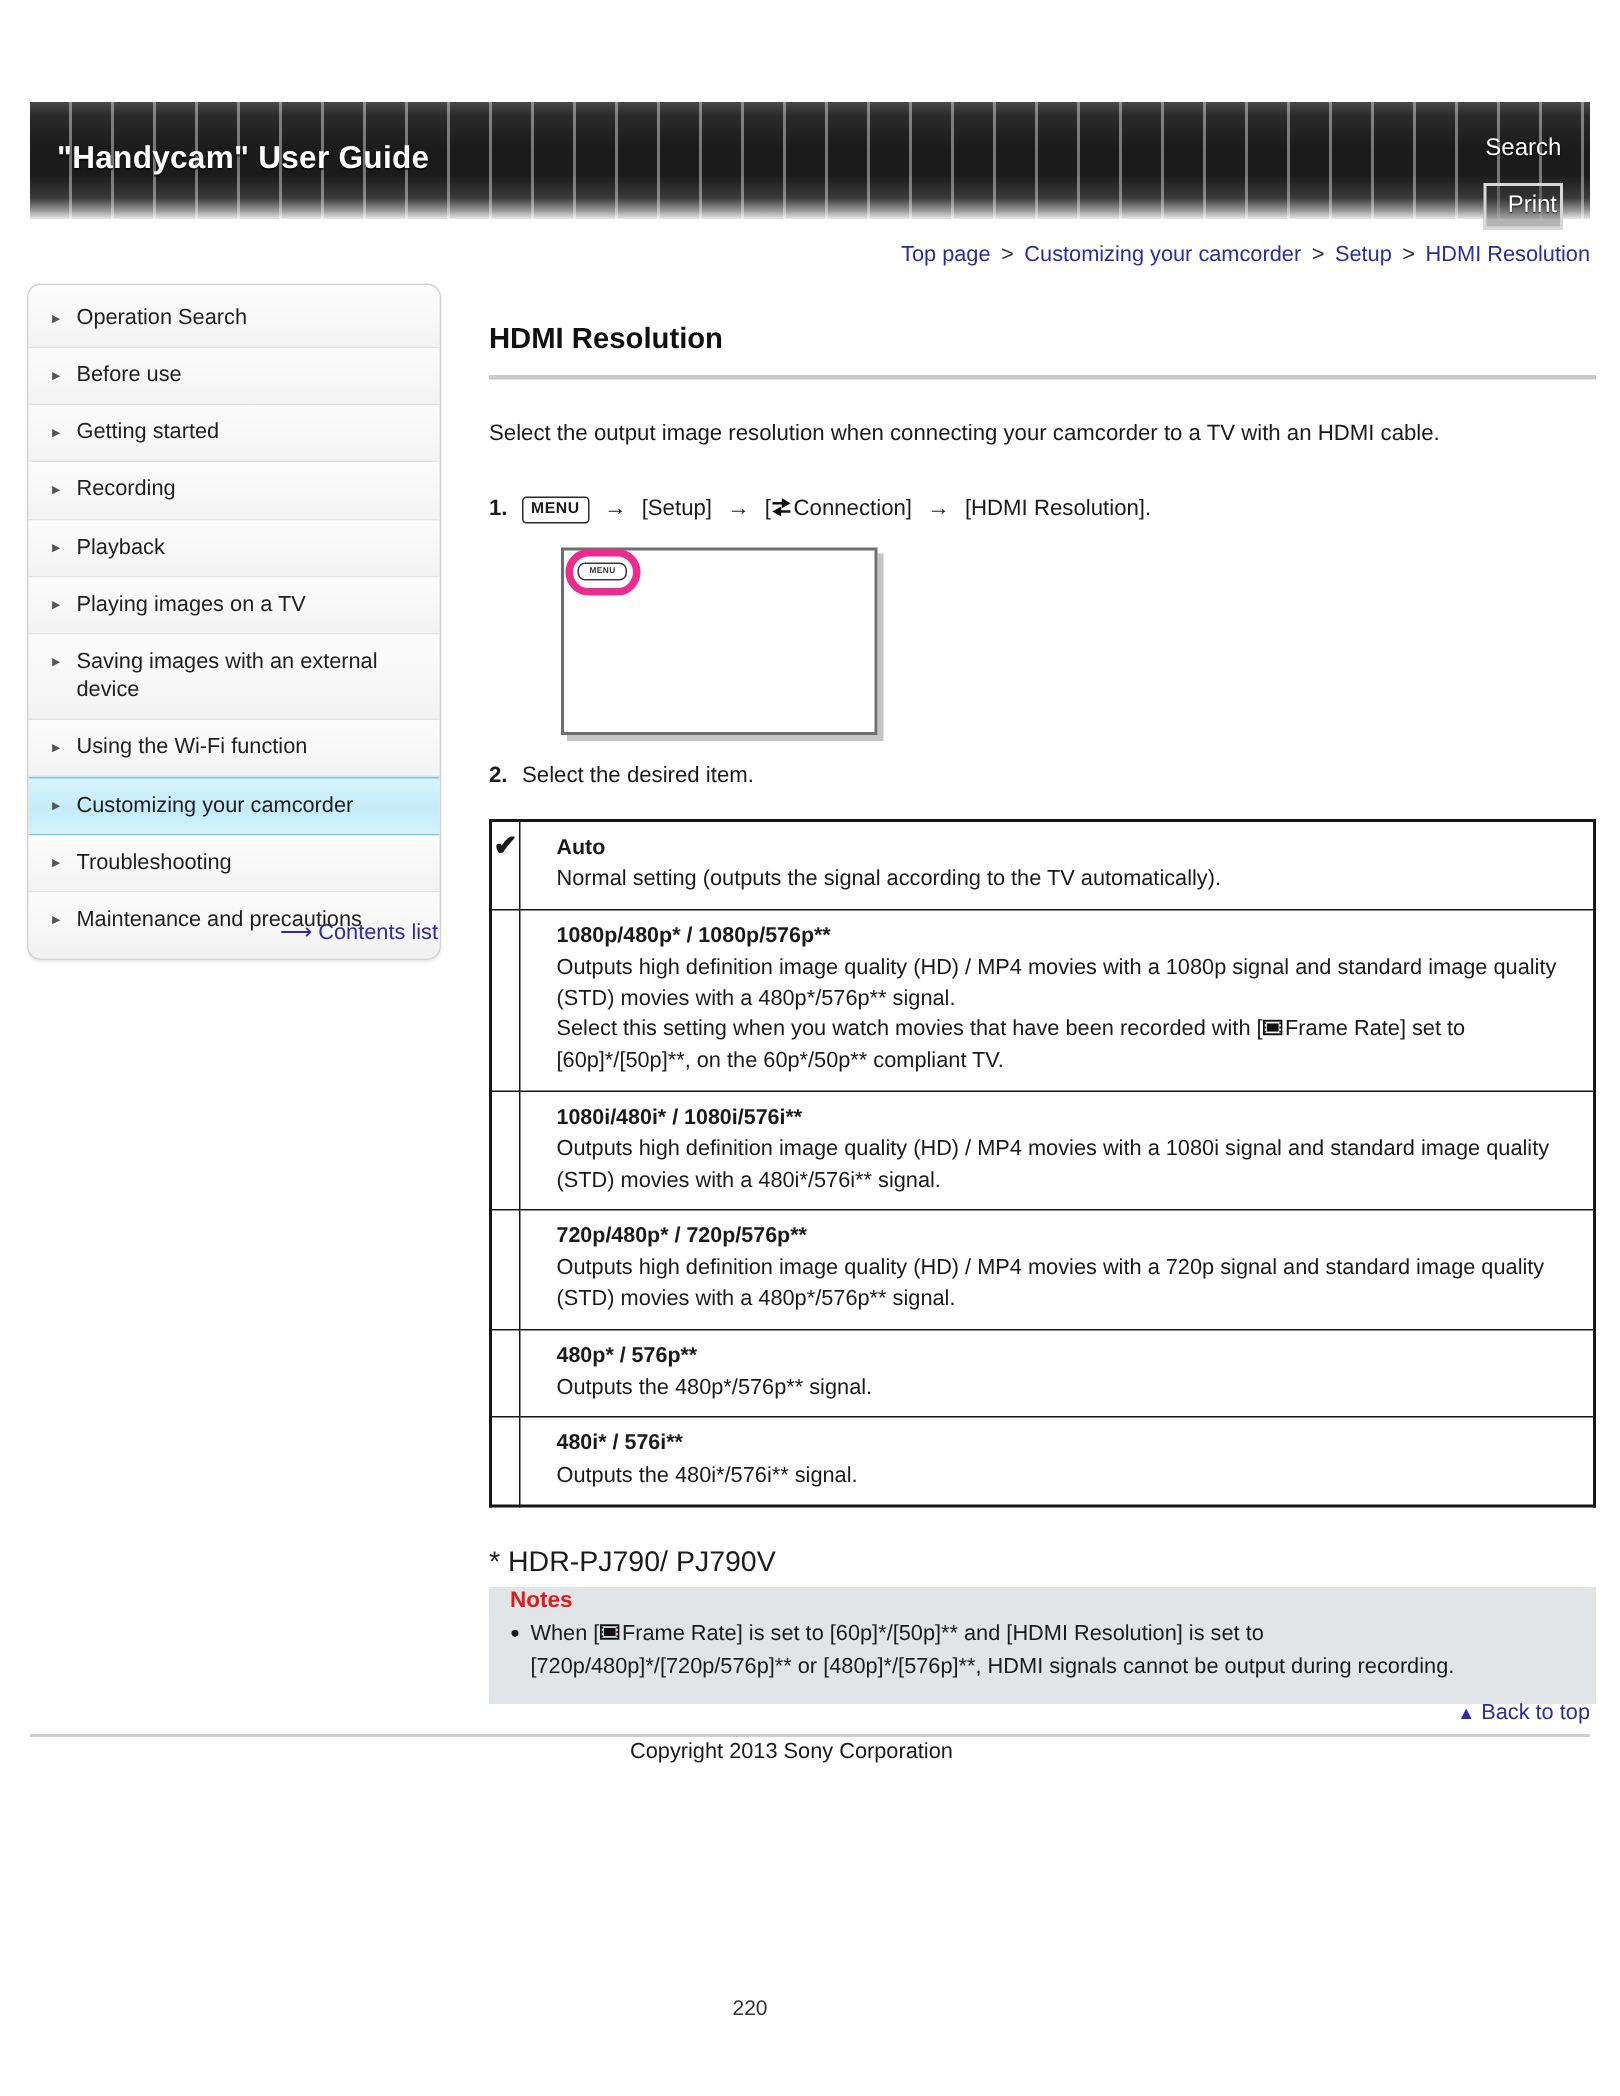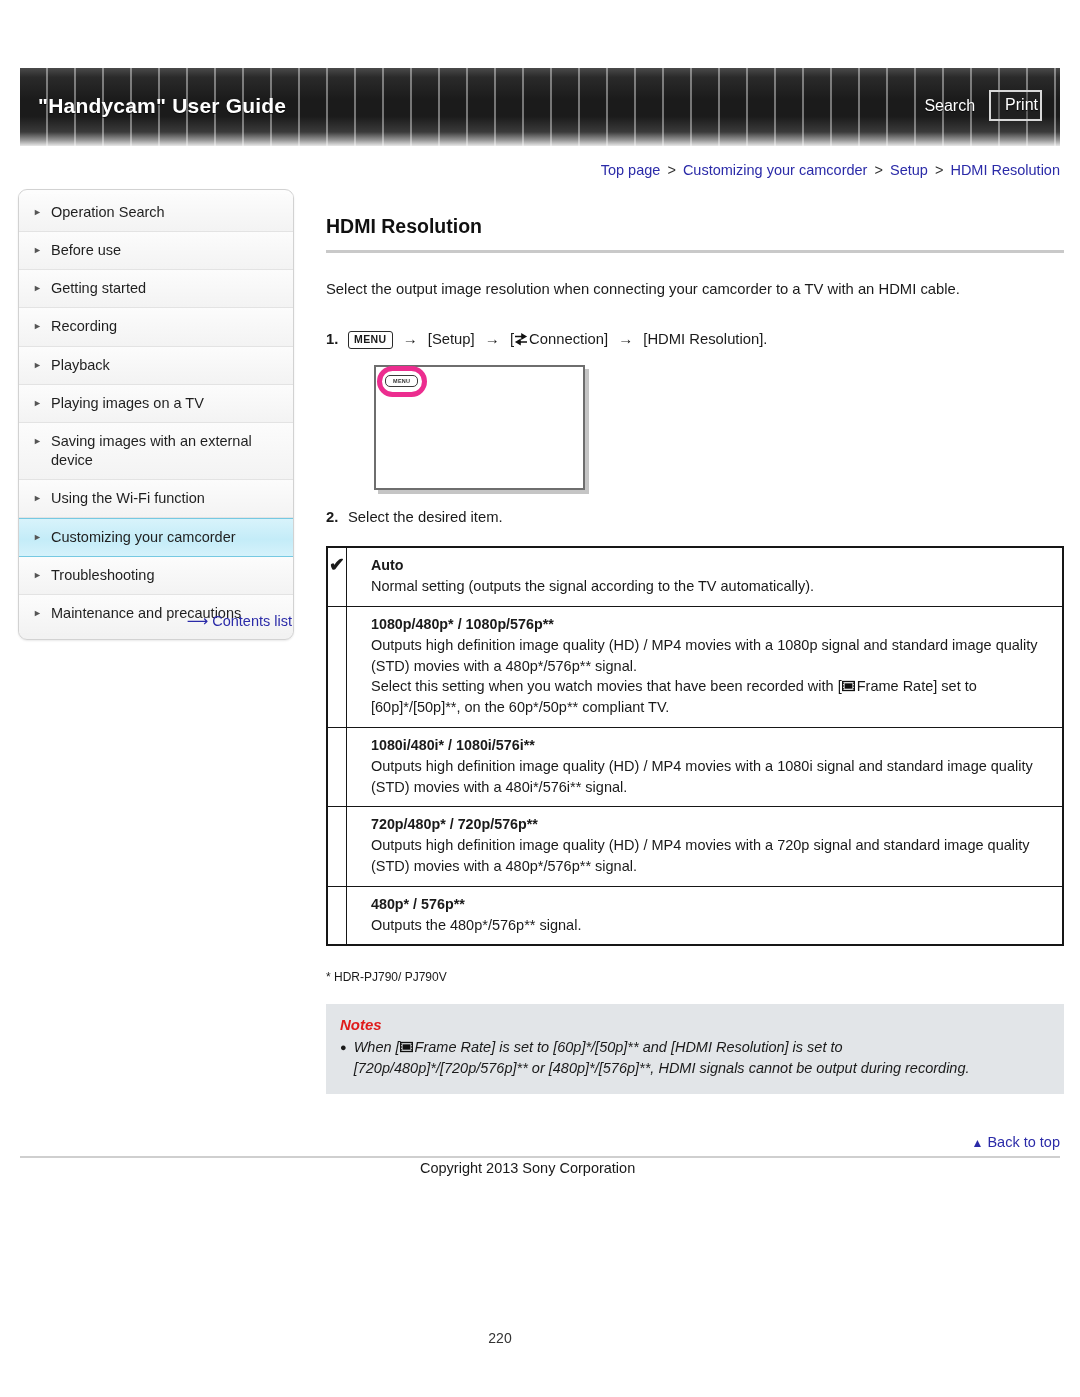--- a/index.html
+++ b/index.html
@@ -48,20 +48,21 @@
     letter-spacing: 0.2px;
     text-shadow: 0 1px 1px rgba(0,0,0,0.7);
   }
   #header-actions {
     position: absolute;
     right: 18px;
     top: 22px;
     display: flex;
     align-items: center;
     gap: 14px;
+    flex-direction: column;
   }
   #search-link {
     color: #ffffff;
     font-size: 16px;
     text-shadow: 0 1px 1px rgba(0,0,0,0.8);
   }
   #print-button {
     color: #ffffff;
     font-size: 16px;
     border: 2px solid #d8d8d8;
@@ -262,31 +263,29 @@
   .opt-name {
     font-weight: bold;
     font-size: 14.3px;
     display: block;
     margin-bottom: 1px;
   }
 
   
   #footnotes {
     margin-top: 22px;
-    font-size: 12px;
+    font-size: 19px;
     line-height: 1.62;
   }
 
   
   #notes-box {
-    margin-top: 16px;
     background: #e2e5e8;
-    padding: 12px 14px 14px 14px;
+    padding: 0 14px 14px 14px;
     width: 710px;
-    font-style: italic;
   }
   #notes-title {
     color: #e01b1b;
     font-weight: bold;
     font-size: 15px;
     margin-bottom: 4px;
   }
   .note-item {
     display: flex;
     align-items: flex-start;
@@ -485,20 +484,27 @@
           <span>Outputs high definition image quality (HD) / MP4 movies with a 720p signal and standard image quality (STD) movies with a 480p*/576p** signal.</span>
         </td>
       </tr>
       <tr>
         <td class="check-col"></td>
         <td>
           <span class="opt-name">480p* / 576p**</span>
           <span>Outputs the 480p*/576p** signal.</span>
         </td>
       </tr>
+      <tr>
+        <td class="check-col"></td>
+        <td>
+          <span class="opt-name">480i* / 576i**</span>
+          <span>Outputs the 480i*/576i** signal.</span>
+        </td>
+      </tr>
     </tbody>
   </table>
 
   <div id="footnotes">
     <div>* HDR-PJ790/ PJ790V</div>
   </div>
 
   <div id="notes-box">
     <div id="notes-title">Notes</div>
     <div class="note-item">

